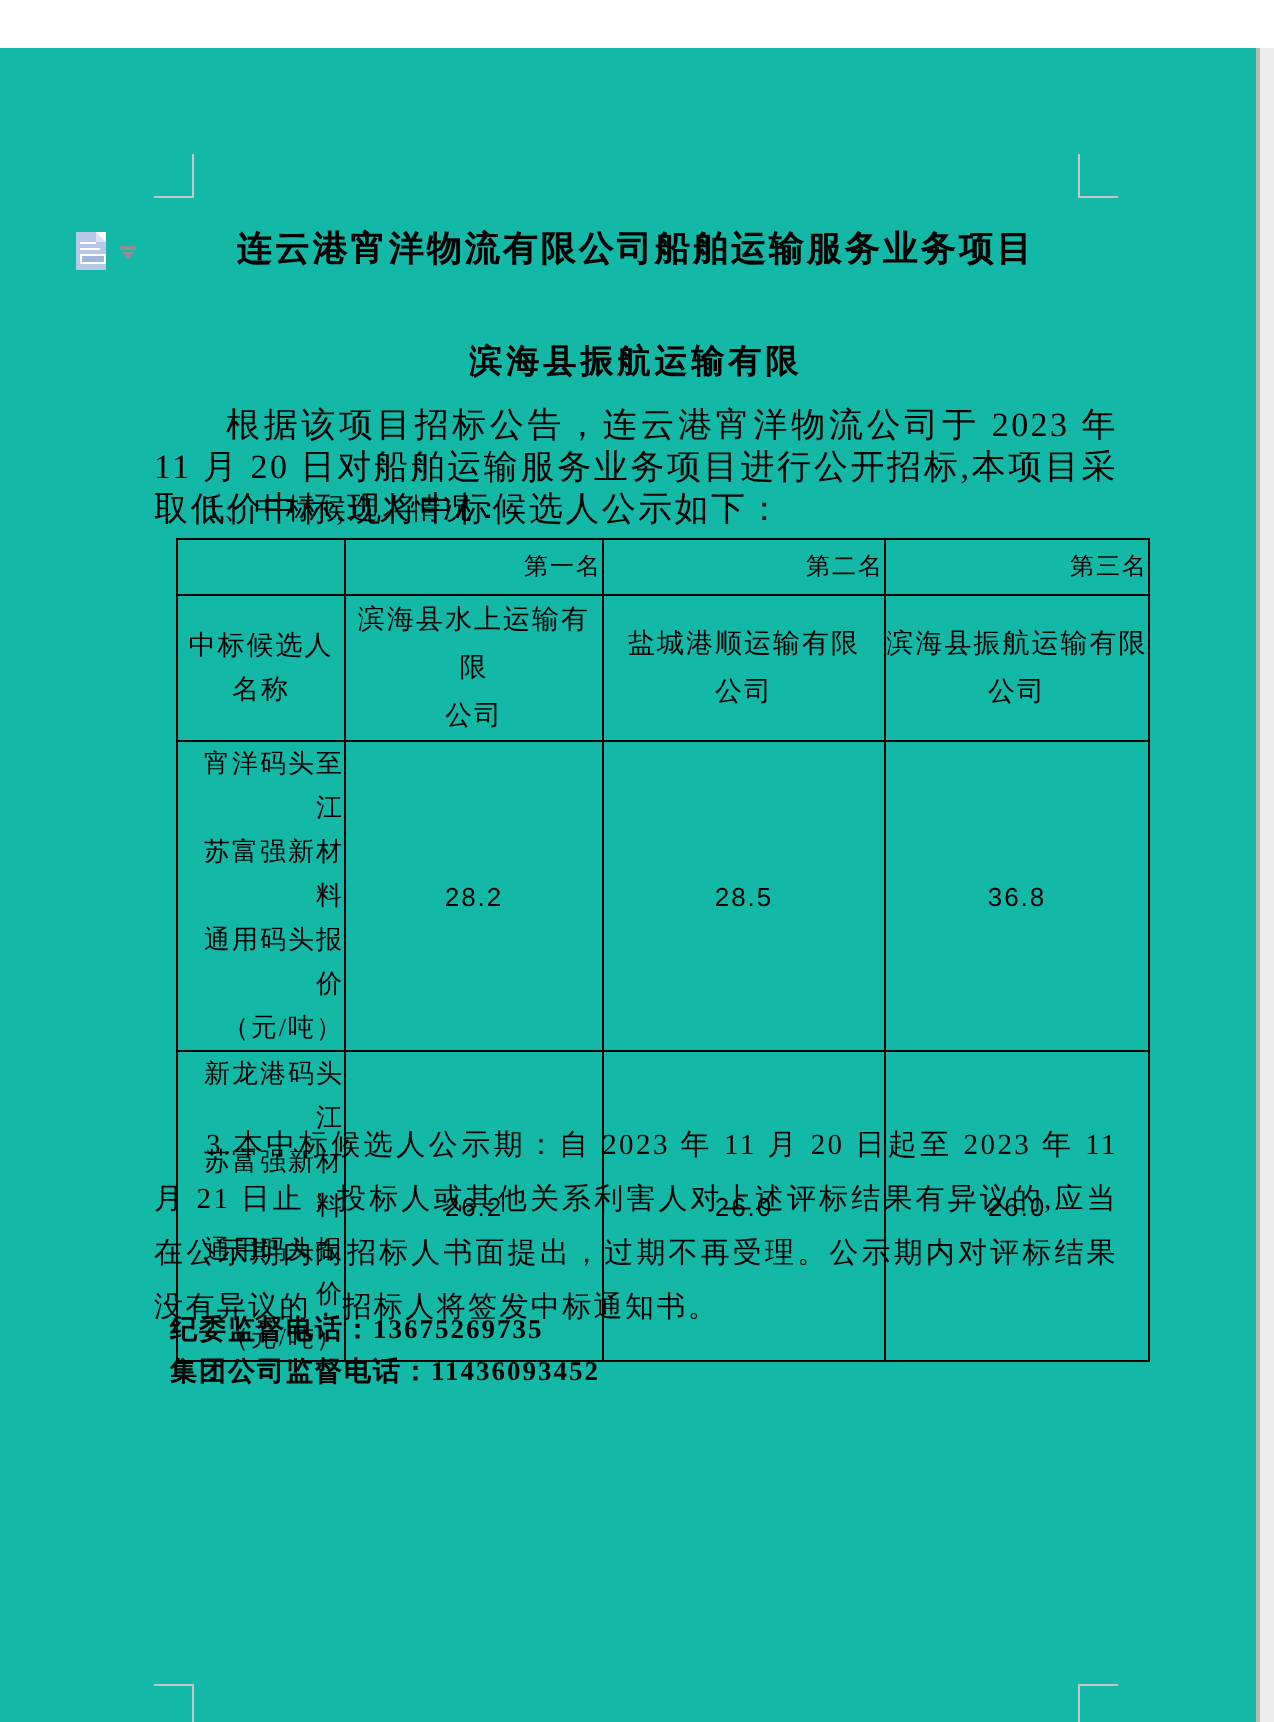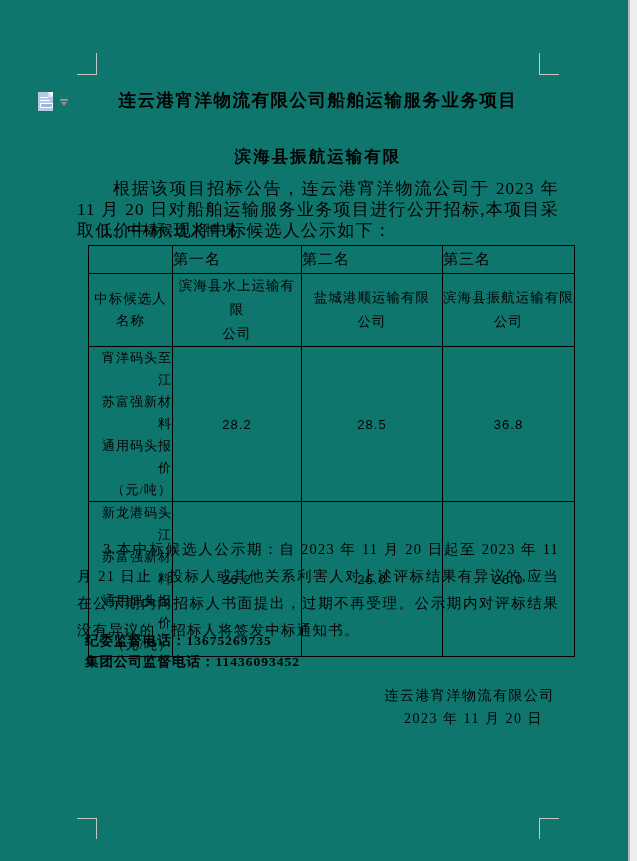--- a/index.html
+++ b/index.html
@@ -1,21 +1,21 @@
 <!DOCTYPE html>
 <html><head>
 <meta charset="utf-8">
 <style>
   html,body{margin:0;padding:0;}
   body{
     width:637px;height:861px;position:relative;background:#ffffff;
     font-family:"Liberation Serif","DejaVu Serif",serif;color:#000;
     overflow:hidden;
   }
-  .page{position:absolute;inset:0;background:#0f766e;}
+  .page{position:absolute;inset:0;background:#14b8a6;margin-top:24px;}
 
   
   .scroll-strip{position:absolute;top:0;right:0;width:7px;height:861px;
     background:#ededed;border-left:2px solid #b9b9b9;}
 
   
   .corner{position:absolute;width:19px;height:21px;}
   .corner.tl{left:77px;top:53px;border-right:1px solid #c6c6c6;border-bottom:1px solid #c6c6c6;}
   .corner.tr{left:539px;top:53px;border-left:1px solid #c6c6c6;border-bottom:1px solid #c6c6c6;}
   .corner.bl{left:77px;top:818px;height:20px;border-right:1px solid #c6c6c6;border-top:1px solid #c6c6c6;}
@@ -40,21 +40,21 @@
     font-size:16.5px;font-weight:bold;letter-spacing:2px;}
 
   .para{position:absolute;left:77px;width:482px;text-align:justify;}
   .p1{top:179px;font-size:17px;line-height:20.8px;letter-spacing:1.2px;text-indent:36px;}
   .item1{position:absolute;left:103px;top:221px;font-size:14.5px;letter-spacing:1.2px;}
 
   table.bid{position:absolute;left:88px;top:245px;border-collapse:collapse;table-layout:fixed;}
   table.bid td{border:1px solid #000;vertical-align:middle;padding:0;
     font-size:13px;letter-spacing:1px;}
   tr.rhead{height:28px;}
-  tr.rhead td{text-align:left;font-size:15px;}
+  tr.rhead td{text-align:right;font-size:12px;}
   tr.rname{height:61px;}
   tr.rname td{text-align:center;line-height:24px;font-size:13.5px;}
   tr.rprice1{height:89px;}
   tr.rprice2{height:85px;}
   td.rowlabel{text-align:right;padding-left:5px;font-size:12.5px;}
   td.rowlabel div{line-height:22px;}
   tr.rname td.rowlabel{text-align:center;padding-left:0;font-size:13.5px;}
   td.price{text-align:center;font-family:"Liberation Sans","DejaVu Sans",sans-serif;
     font-size:13px;letter-spacing:0.5px;}
 
@@ -155,19 +155,15 @@
     </tbody>
   </table>
 
   <div class="para p3">3.本中标候选人公示期：自 2023 年 11 月 20 日起至 2023 年 11 月 21 日止；投标人或其他关系利害人对上述评标结果有异议的,应当在公示期内向招标人书面提出，过期不再受理。公示期内对评标结果没有异议的，招标人将签发中标通知书。</div>
 
   <div class="contacts">
     <div>纪委监督电话：13675269735</div>
     <div>集团公司监督电话：11436093452</div>
   </div>
 
-  <div class="sign">
-    <div>连云港宵洋物流有限公司</div>
-    <div class="sign-date">2023 年 11 月 20 日</div>
-  </div>
 
   <div class="scroll-strip"></div>
 </div>
 
 </body></html>

